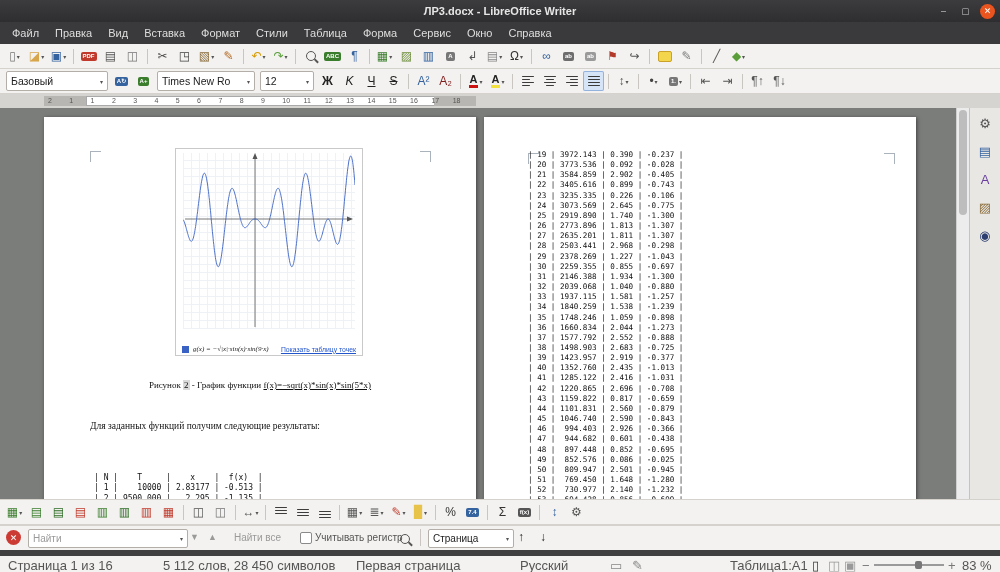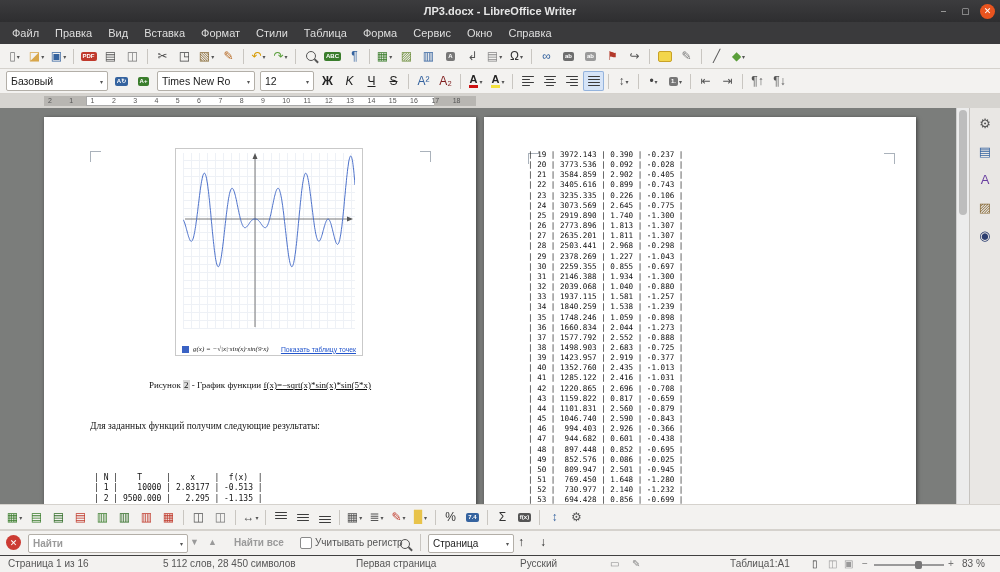--- a/index.html
+++ b/index.html
@@ -76,26 +76,26 @@
   .sidetabs{width:30px;background:#e9e7e4;border-left:1px solid #c6c3bf;display:flex;flex-direction:column;
     align-items:center;padding-top:5px;gap:8px;flex:0 0 auto;}
   .sidetabs .gl{font-size:13px;}
 
   
   .findbar{height:24px;background:#f3f2f0;border-top:1px solid #d5d2cd;position:relative;flex:0 0 auto;font-size:10px;color:#555;}
   .fb{position:absolute;top:3px;}
   .fclose{width:15px;height:15px;border-radius:50%;background:#cc3b33;color:#fff;display:flex;
     align-items:center;justify-content:center;font-size:9px;}
   .fcombo{display:flex;align-items:center;background:#fff;border:1px solid #b3afa8;border-radius:2px;height:17px;padding:0 4px;}
-  .gray{color:#9a9a9a;font-weight:bold;}
+  .gray{color:#9a9a9a;}
   .cb{display:inline-block;width:10px;height:10px;border:1px solid #8a8a8a;background:#fff;border-radius:2px;}
   .fsep{width:1px;height:17px;background:#c9c6c1;}
   .navarrow{font-size:12px;font-weight:bold;color:#222;}
-  .statusbar{height:16px;background:#f3f2f0;border-top:1px solid #404040;position:relative;flex:0 0 auto;
-    font-size:10px;color:#555;}
+  .statusbar{height:16px;background:#f3f2f0;border-top:6px solid #404040;position:relative;flex:0 0 auto;
+    font-size:13px;color:#555;}
   .sb{position:absolute;top:2px;white-space:nowrap;}
   .zslider{position:absolute;top:8px;width:70px;height:2px;background:#9a9a9a;}
   .zthumb{position:absolute;top:-3px;left:58%;width:7px;height:8px;background:#777;border-radius:2px;}
 </style>
 </head>
 <body>
 
 <div class="app">
 
   <div class="titlebar">

